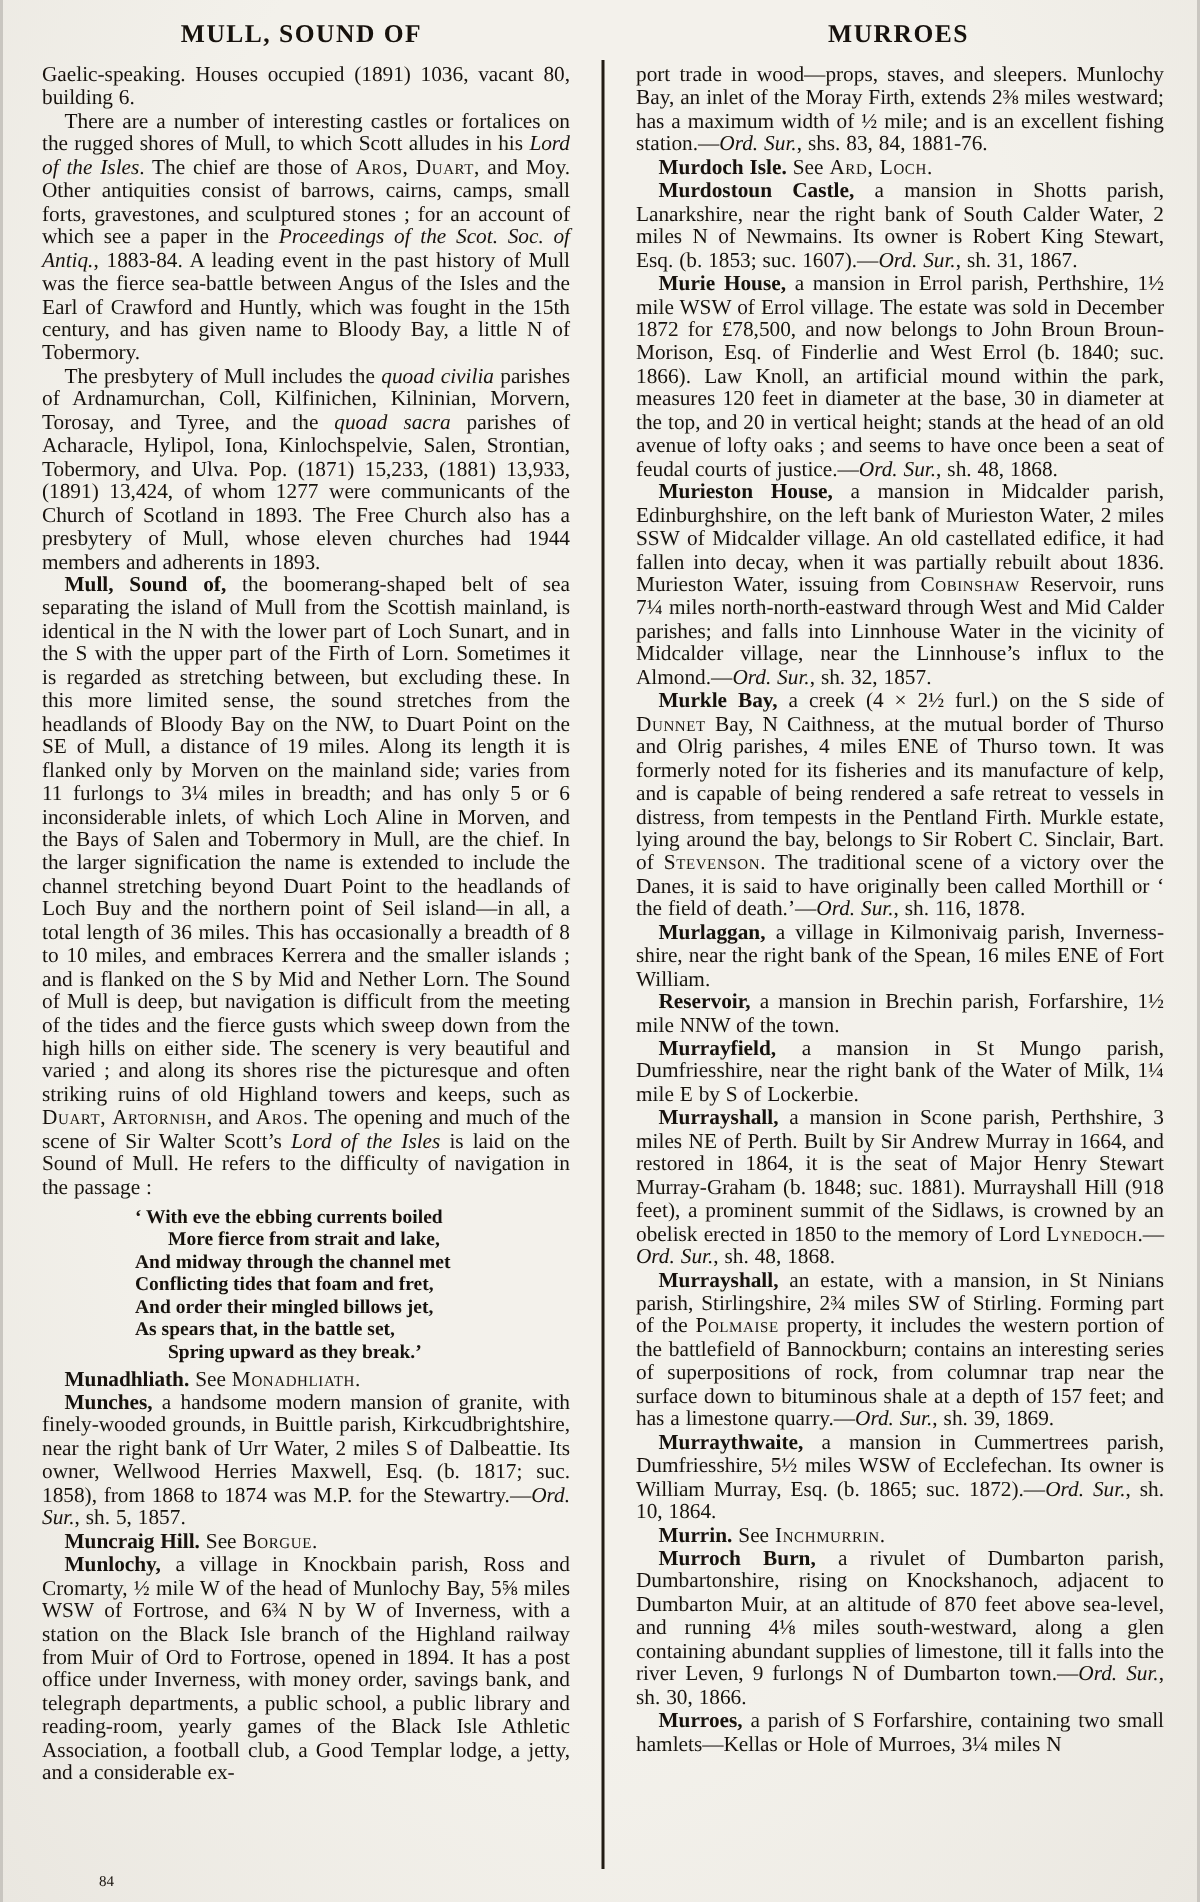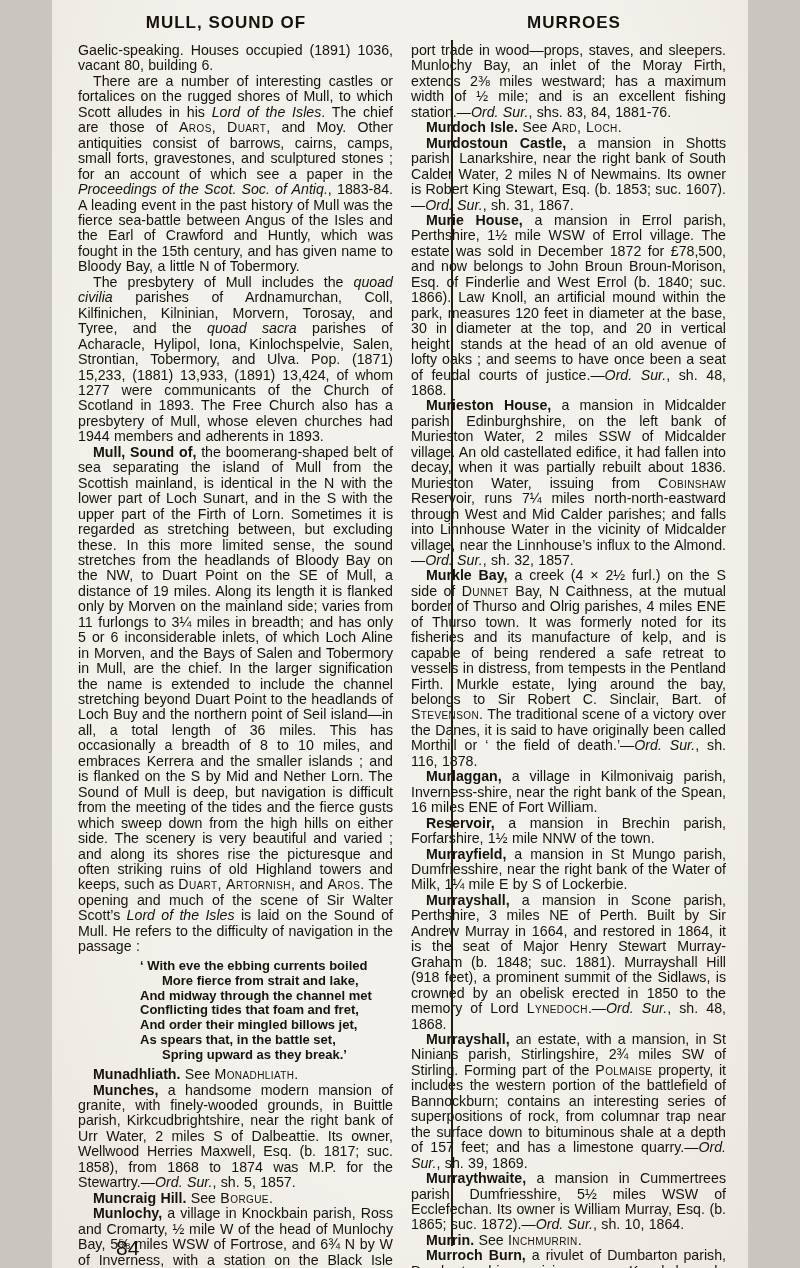--- a/index.html
+++ b/index.html
@@ -1,29 +1,29 @@
 <!DOCTYPE html>
 <html><head>
 <meta charset="utf-8">
 <style>
   html,body{margin:0;padding:0;background:#c9c6c0;}
   .page{
     position:relative;
-    width:696px;height:1268px;
+    width:796px;height:1268px;
     margin:0 auto;
     background:#f0eee8;
     background-image:radial-gradient(ellipse at 50% 40%, #f3f1eb 60%, #eae7e0 100%);
     overflow:hidden;
-    font-family:Liberation Sans, sans-serif;
+    font-family:Liberation Serif, serif;
     color:#17120d;
   }
   .heads{display:flex;padding-top:13px;}
   .head{width:50%;text-align:center;font-weight:bold;font-size:17px;letter-spacing:1px;}
   .divider{position:absolute;left:399px;top:40px;width:2px;height:1206px;background:#221c15;}
-  .cols{display:flex;padding:10px 22px 0 26px;gap:18px;}
+  .cols{display:flex;padding:10px 22px 0 26px;gap:44px;}
   .col{width:361px;}
   .col p{
     margin:0;
     text-align:justify;
     font-size:14.2px;
     line-height:15.45px;
     text-indent:15px;
     word-spacing:0.4px;
   }
   .col p.noindent{text-indent:0;}
@@ -31,21 +31,21 @@
   .i{font-style:italic;}
   .sc{font-variant:small-caps;letter-spacing:0.4px;}
   .verse{
     margin:4px 0 4px 62px;
     font-weight:bold;
     font-size:13px;
     line-height:14.9px;
   }
   .vline{white-space:nowrap;}
   .vind{padding-left:22px;}
-  .pagenum{position:absolute;left:64px;bottom:8px;font-size:21px;}
+  .pagenum{position:absolute;left:64px;bottom:8px;font-size:10px;}
 </style>
 </head>
 <body>
 
 <div class="page">
   <div class="heads">
     <div class="head">MULL, SOUND OF</div>
     <div class="head">MURROES</div>
   </div>
   <div class="divider"></div>

